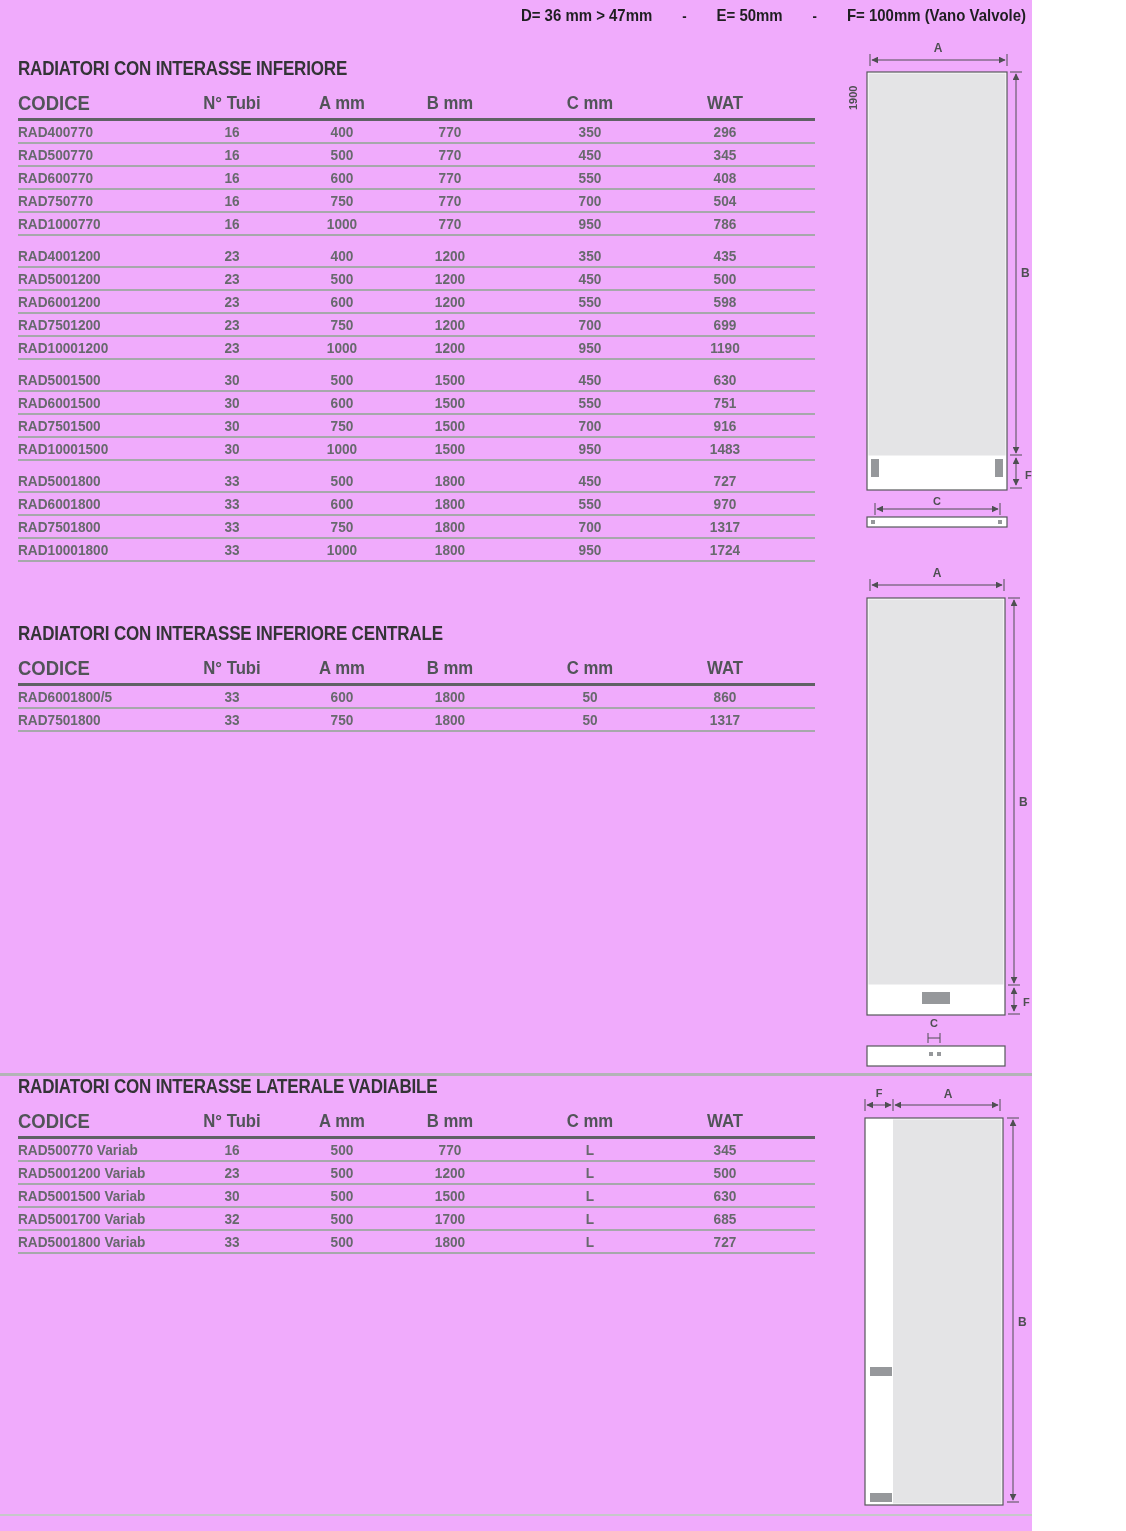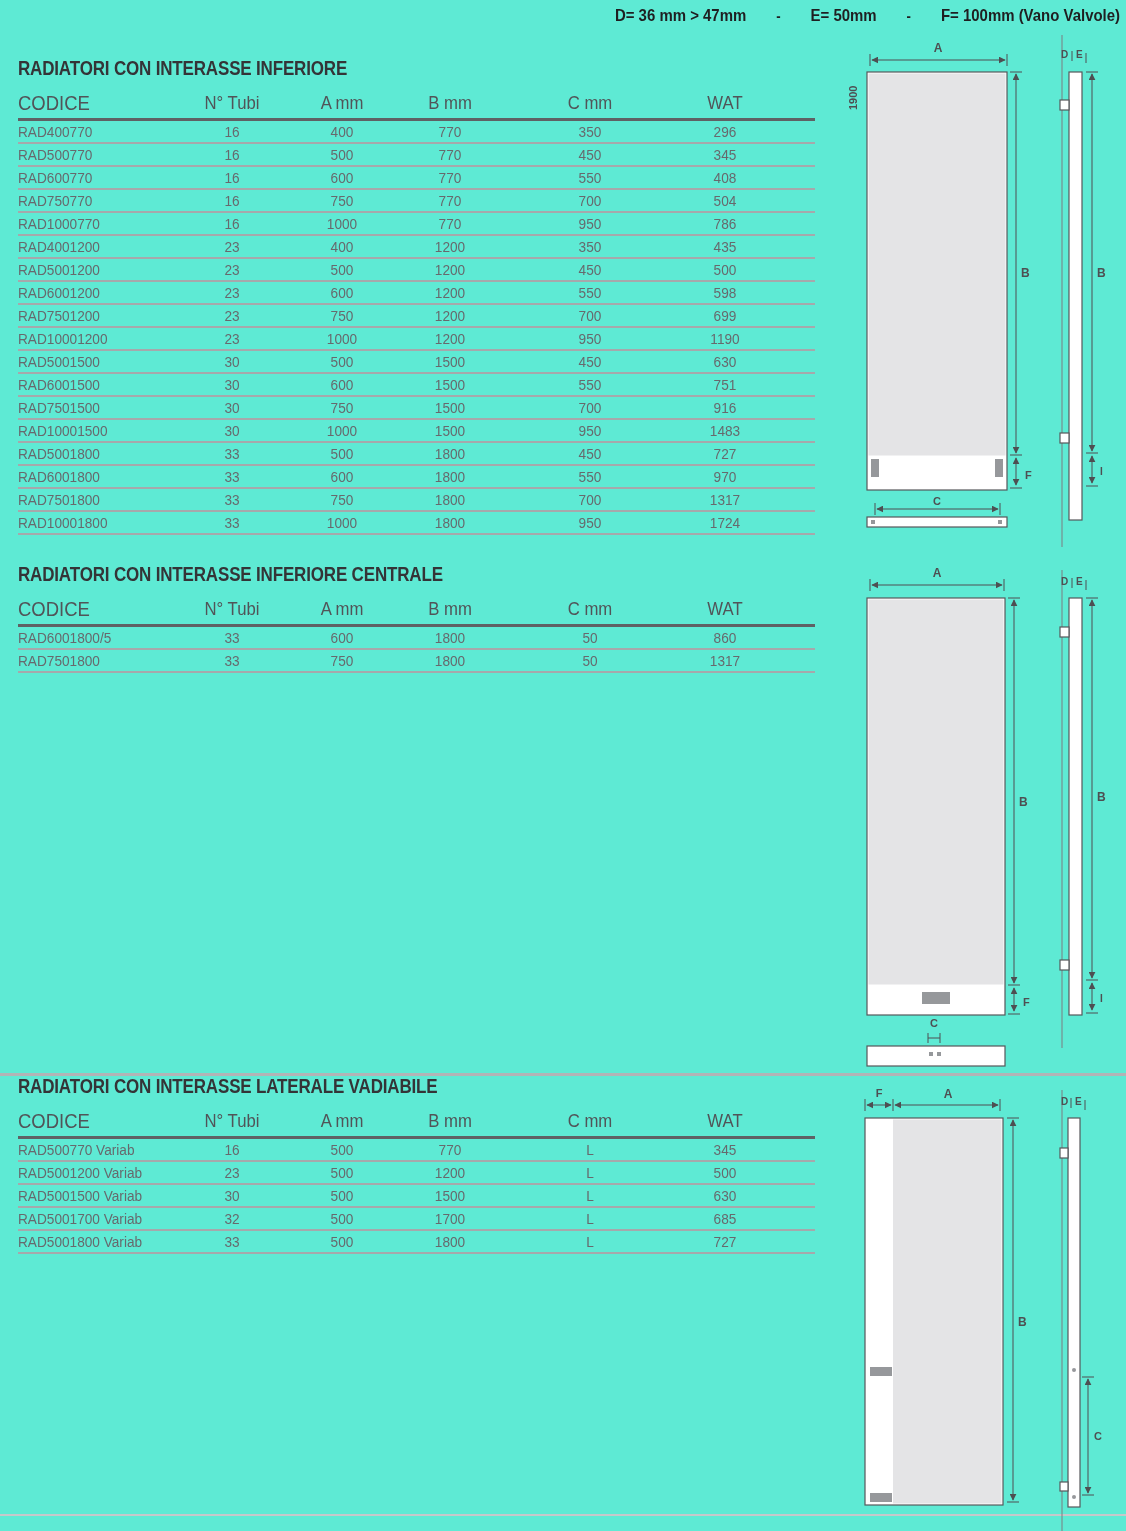--- a/index.html
+++ b/index.html
@@ -1,37 +1,37 @@
 <!DOCTYPE html>
 <html><head>
 <meta charset="utf-8">
 <style>
   html,body{margin:0;padding:0;background:#fff;}
-  .page{position:relative;width:1126px;height:1531px;background:#5eead4;overflow:hidden;
+  .page{position:relative;width:1032px;height:1531px;background:#f0abfc;overflow:hidden;
         font-family:"Liberation Sans","DejaVu Sans",sans-serif;}
 
   
   .topnote{position:absolute;top:6px;right:6px;display:flex;gap:34px;align-items:baseline;
            font-weight:bold;font-size:17px;color:#1f1f21;transform:scaleX(.88);transform-origin:right center;white-space:nowrap;}
   .topnote .sep{font-size:15px;}
 
   
   .tablock{position:absolute;left:18px;width:797px;}
   .ttitle{margin:0;font-size:20px;font-weight:bold;color:#343437;letter-spacing:-.2px;
           transform:scaleX(.85);transform-origin:left center;white-space:nowrap;}
   .tgrid{margin-top:6px;}
   .trow{display:grid;grid-template-columns:162px 104px 116px 100px 180px 90px 1fr;
         height:21px;line-height:21px;border-bottom:2px solid #a6a8ab;
-        font-size:15.5px;font-weight:normal;color:#67696d;white-space:nowrap;}
+        font-size:15.5px;font-weight:bold;color:#67696d;white-space:nowrap;}
   .thead{height:32px;line-height:34px;border-bottom:3px solid #5f6164;
          font-size:19px;color:#515458;}
   .thead .c0{font-size:21px;}
   .cell{text-align:center;transform:scaleX(.88);}
   .c0{text-align:left;transform-origin:left center;}
-  .tgroup{}
+  .tgroup{margin-bottom:9px;}
   .tgroup:last-child{margin-bottom:12px;}
 
   
   .diag{position:absolute;}
   .dl{stroke:#4e4f52;stroke-width:1;fill:none;}
   .ol{stroke:#56575a;stroke-width:1.2;fill:#ffffff;}
   .gf{fill:#e4e4e6;stroke:none;}
   .mk{fill:#96989b;stroke:none;}
   .wl{stroke:#7c7d80;stroke-width:1;fill:none;}
   svg text{font-family:"Liberation Sans","DejaVu Sans",sans-serif;font-weight:bold;
@@ -213,21 +213,21 @@
             <span class="cell">33</span>
             <span class="cell">1000</span>
             <span class="cell">1800</span>
             <span class="cell">950</span>
             <span class="cell">1724</span>
           </div>
         </div>
       </div>
   </section>
 
-  <section class="tablock" style="top:563px">
+  <section class="tablock" style="top:622px">
     <h2 class="ttitle">RADIATORI CON INTERASSE INFERIORE CENTRALE</h2>
     <div class="tgrid">
         <div class="trow thead">
           <span class="cell c0 hcell">CODICE</span>
           <span class="cell hcell">N° Tubi</span>
           <span class="cell hcell">A mm</span>
           <span class="cell hcell">B mm</span>
           <span class="cell hcell">C mm</span>
           <span class="cell hcell">WAT</span>
         </div>

